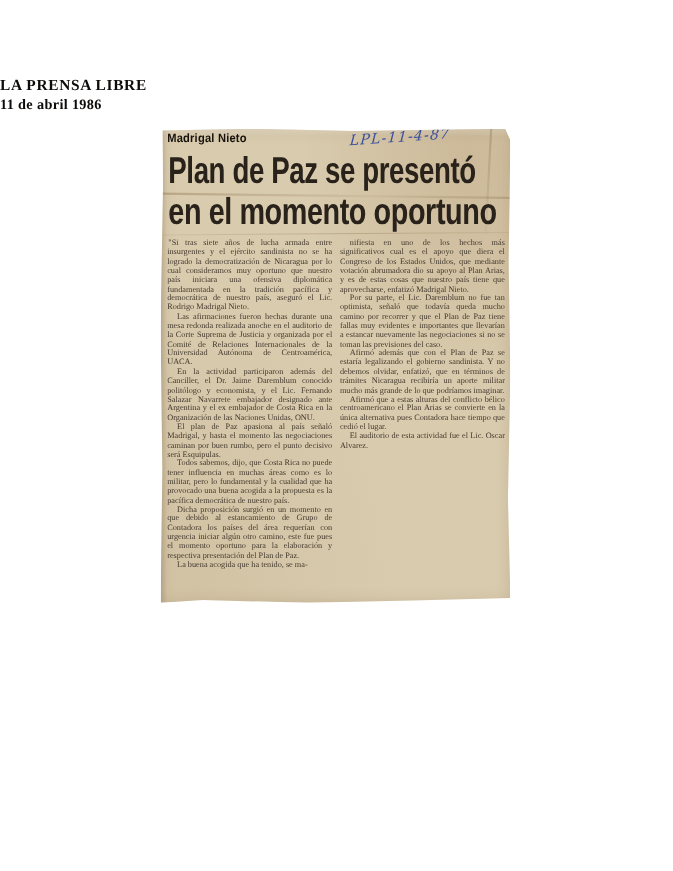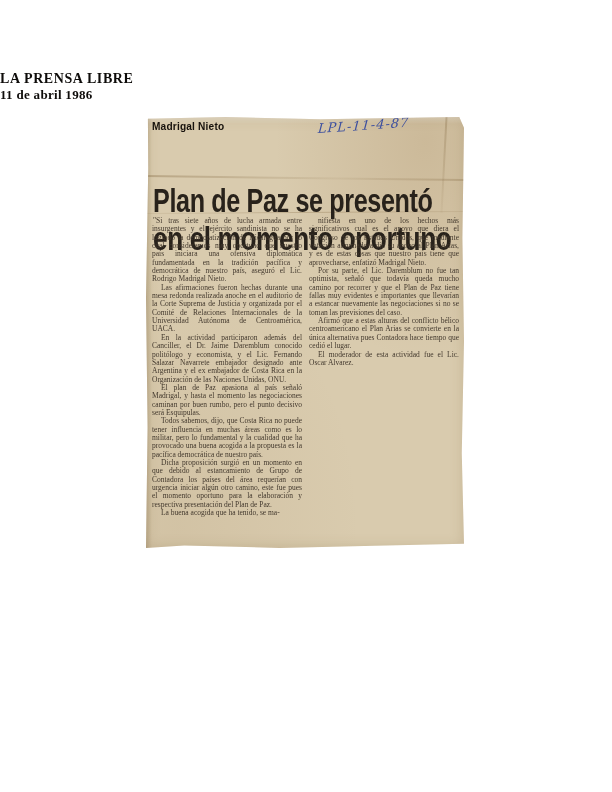--- a/index.html
+++ b/index.html
@@ -80,21 +80,20 @@
     transform-origin: left center;
     white-space: nowrap;
   }
 
   .headline {
     position: absolute;
     top: 19px; left: 7px; right: 2px;
     color: #28221b;
     font-family: "Liberation Sans", sans-serif;
     font-weight: bold;
-    margin-top: 45px;
   }
   .headline-line {
     display: block;
     white-space: nowrap;
     font-size: 34px;
     line-height: 38px;
     letter-spacing: -0.5px;
     transform-origin: left center;
   }
   .headline-line.l1 { transform: scaleX(0.74); }
@@ -144,17 +143,18 @@
       <p>Las afirmaciones fueron hechas durante una mesa redonda realizada anoche en el auditorio de la Corte Suprema de Justicia y organizada por el Comité de Relaciones Internacionales de la Universidad Autónoma de Centroamérica, UACA.</p>
       <p>En la actividad participaron además del Canciller, el Dr. Jaime Daremblum conocido politólogo y economista, y el Lic. Fernando Salazar Navarrete embajador designado ante Argentina y el ex embajador de Costa Rica en la Organización de las Naciones Unidas, ONU.</p>
       <p>El plan de Paz apasiona al país señaló Madrigal, y hasta el momento las negociaciones caminan por buen rumbo, pero el punto decisivo será Esquipulas.</p>
       <p>Todos sabemos, dijo, que Costa Rica no puede tener influencia en muchas áreas como es lo militar, pero lo fundamental y la cualidad que ha provocado una buena acogida a la propuesta es la pacífica democrática de nuestro país.</p>
       <p>Dicha proposición surgió en un momento en que debido al estancamiento de Grupo de Contadora los países del área requerían con urgencia iniciar algún otro camino, este fue pues el momento oportuno para la elaboración y respectiva presentación del Plan de Paz.</p>
       <p>La buena acogida que ha tenido, se ma-</p>
     </div>
     <div class="col right">
       <p>nifiesta en uno de los hechos más significativos cual es el apoyo que diera el Congreso de los Estados Unidos, que mediante votación abrumadora dio su apoyo al Plan Arias, y es de estas cosas que nuestro país tiene que aprovecharse, enfatizó Madrigal Nieto.</p>
       <p>Por su parte, el Lic. Daremblum no fue tan optimista, señaló que todavía queda mucho camino por recorrer y que el Plan de Paz tiene fallas muy evidentes e importantes que llevarían a estancar nuevamente las negociaciones si no se toman las previsiones del caso.</p>
+      <p>Afirmó además que con el Plan de Paz se estaría legalizando el gobierno sandinista. Y no debemos olvidar, enfatizó, que en términos de trámites Nicaragua recibiría un aporte militar mucho más grande de lo que podríamos imaginar.</p>
       <p>Afirmó que a estas alturas del conflicto bélico centroamericano el Plan Arias se convierte en la única alternativa pues Contadora hace tiempo que cedió el lugar.</p>
-      <p>El moderador de esta actividad fue el Lic. Oscar Alvarez.</p>
+      <p>El auditorio de esta actividad fue el Lic. Oscar Alvarez.</p>
     </div>
   </div>
 </div>
 
 </body></html>

